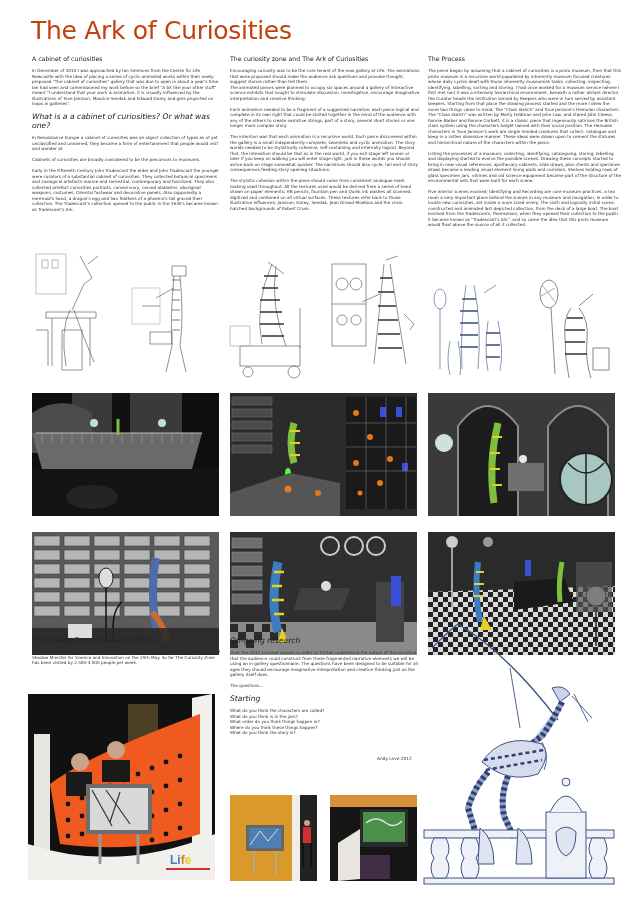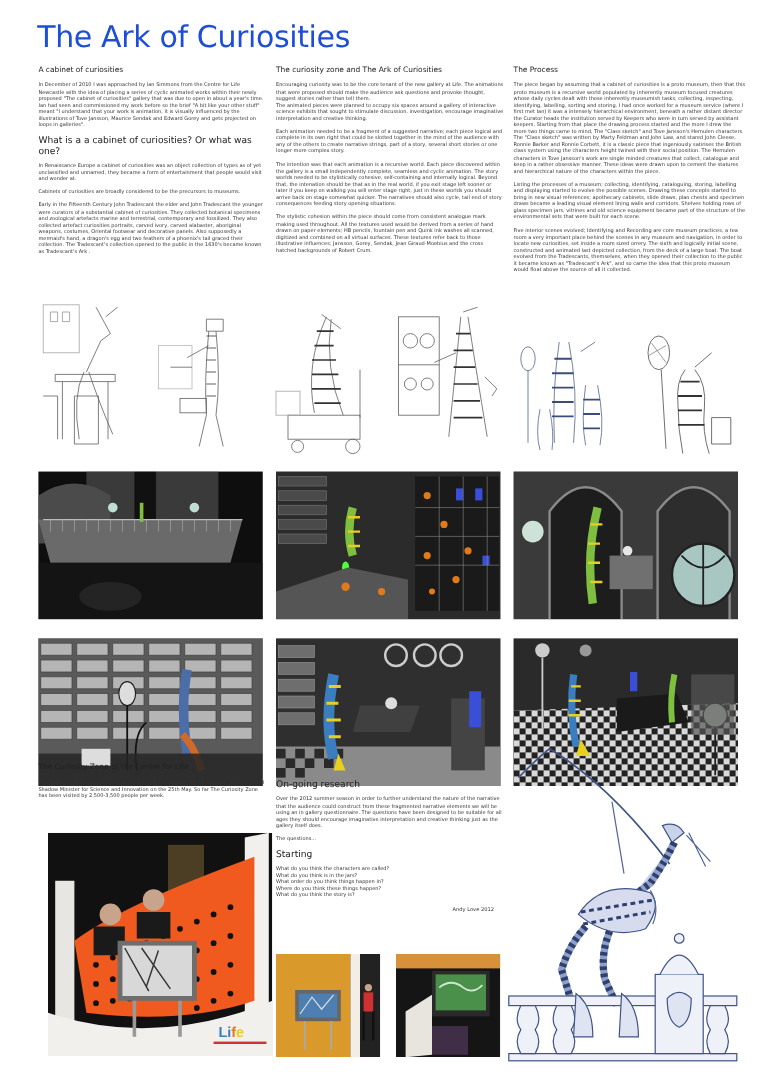--- a/index.html
+++ b/index.html
@@ -1,20 +1,20 @@
 <!DOCTYPE html>
 <html><head>
 <meta charset="utf-8">
 <style>
   html,body{margin:0;padding:0;background:#fff;}
   body{width:640px;height:906px;position:relative;overflow:hidden;font-family:"DejaVu Sans",sans-serif;color:#1a1a1a;}
-  .title{position:absolute;left:31px;top:16px;font-size:25px;font-weight:400;letter-spacing:-0.3px;color:#1d4ed8;margin:0;line-height:30px;}
+  .title{position:absolute;left:31px;top:16px;font-size:25px;font-weight:400;letter-spacing:-0.3px;color:#c2410c;margin:0;line-height:30px;}
   .col{position:absolute;width:190px;}
   .h2{font-size:6.2px;color:#222;margin:0 0 5px 0;line-height:8px;}
-  .h2b{font-size:7.6px;color:#222;margin:5px 0 5px 0;line-height:9px;}
+  .h2b{font-size:7.6px;color:#222;margin:5px 0 5px 0;line-height:9px;font-style:italic;}
   .p{font-size:4.2px;line-height:5.5px;color:#333;margin:0 0 5.5px 0;}
   .p.tight{margin:0;}
   .ql{font-size:4.2px;line-height:5.5px;color:#333;margin:0;}
   .sig{font-size:4.3px;color:#333;position:absolute;}
   .img{position:absolute;overflow:hidden;}
   .render{background:#1c1c1c;box-shadow:inset 0 0 0 1px #9a9a9a;}
   svg{display:block;}
 </style>
 </head>
 <body>
@@ -296,33 +296,33 @@
     <rect x="148" y="30" width="36" height="50" fill="#555" opacity="0.7"></rect>
   </svg>
 </div>
 
 <div class="col" style="left:32px;top:636px;">
   <div class="h2">The Curiosity Zone at the Centre for Life</div>
   <p class="p">The Curiosity Zone was officially launched by Chi Onwurah, MP for Newcastle Central and Shadow Minister for Science and Innovation on the 25th May. So far The Curiosity Zone has been visited by 2,500-3,500 people per week.</p>
 </div>
 
 <div class="col" style="left:230px;top:636px;">
-  <div class="h2b" style="margin-top:13px;">On-going research</div>
+  <div class="h2b" style="margin-top:0;">On-going research</div>
   <p class="p">Over the 2012 summer season in order to further understand the nature of the narrative that the audience could construct from these fragmented narrative elements we will be using an in gallery questionnaire. The questions have been designed to be suitable for all ages they should encourage imaginative interpretation and creative thinking just as the gallery itself does.</p>
   <p class="p">The questions...</p>
   <div class="h2b">Starting</div>
   <p class="ql">What do you think the characters are called?</p>
   <p class="ql">What do you think is in the jars?</p>
   <p class="ql">What order do you think things happen in?</p>
   <p class="ql">Where do you think these things happen?</p>
   <p class="ql">What do you think the story is?</p>
 </div>
 <div class="sig" style="left:377px;top:756px;">Andy Love 2012</div>
 
-<div class="img" style="left:40px;top:694px;width:187px;height:211px;">
+<div class="img" style="left:28px;top:694px;width:187px;height:211px;">
   <svg width="187" height="186" viewBox="0 0 187 186">
     <rect width="187" height="186" fill="#111"></rect>
     <rect x="100" y="10" width="30" height="40" fill="#5a4a2a" opacity="0.8"></rect>
     <path d="M6 40 h16 v120 h-16z" fill="#e8e6e2"></path>
     <path d="M164 4 l20 -4 v150 l-20 10z" fill="#f2f0ec"></path>
     <path d="M0 150 q90 30 187 -10 v46 h-187z" fill="#f2f0ec"></path>
     <g fill="#f05a1e">
       <path d="M22 90 q40 -30 150 -70 v120 q-60 20 -140 10z"></path>
     </g>
     <g fill="#111">

